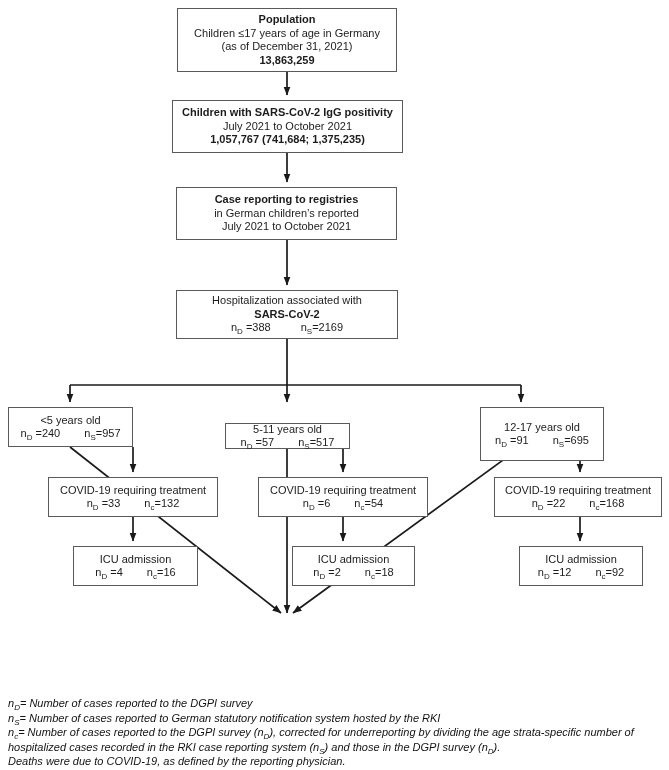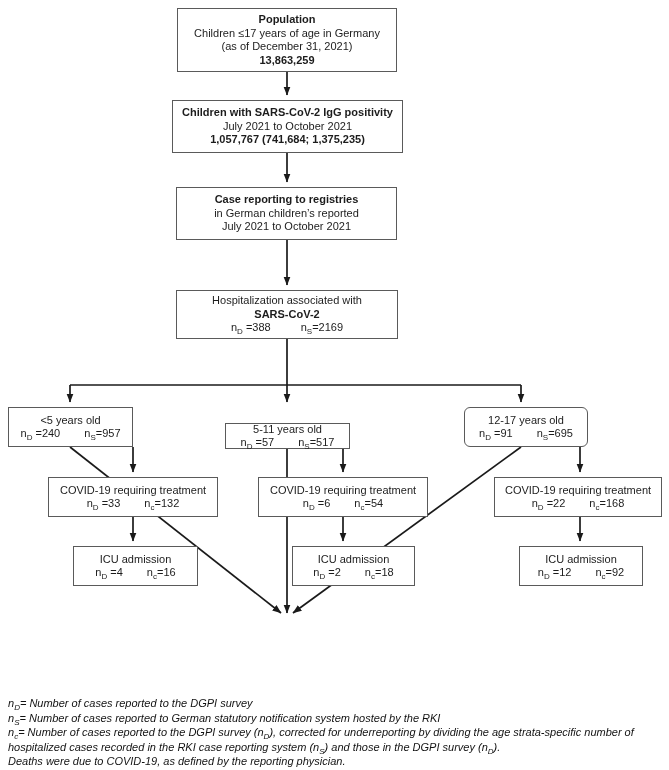--- a/index.html
+++ b/index.html
@@ -109,21 +109,21 @@
   </div>
 
   <div class="fbox" style="left:225px;top:407px;width:125px;height:26px;margin-top:16px;">
     <div>5-11 years old</div>
     <div class="stats">
       <span>n<sub>D</sub> =57</span>
       <span>n<sub>S</sub>=517</span>
     </div>
   </div>
 
-  <div class="fbox" style="left:464px;top:407px;width:124px;height:40px;border-radius:6px;">
+  <div class="fbox" style="left:480px;top:407px;width:124px;height:54px;">
     <div>12-17 years old</div>
     <div class="stats">
       <span>n<sub>D</sub> =91</span>
       <span>n<sub>S</sub>=695</span>
     </div>
   </div>
 
   <div class="fbox" style="left:48px;top:477px;width:170px;height:40px;">
     <div>COVID-19 requiring treatment</div>
     <div class="stats">

